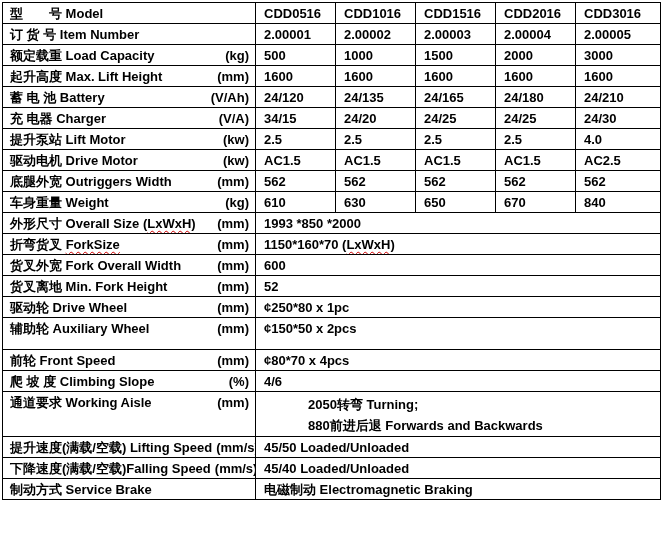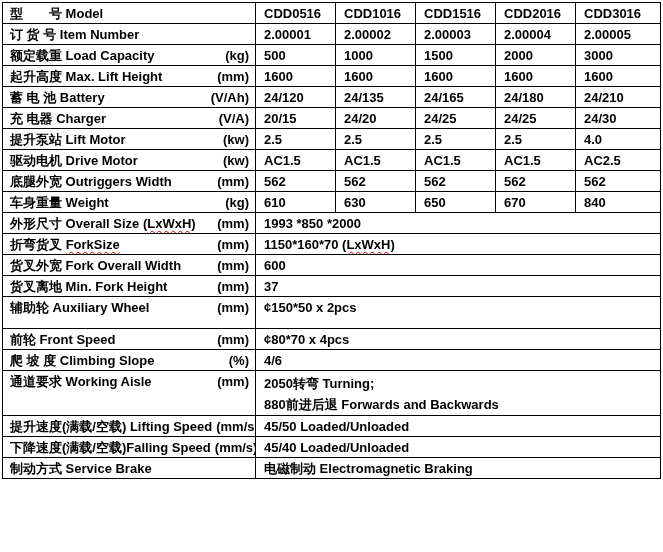--- a/index.html
+++ b/index.html
@@ -36,21 +36,21 @@
   tr.normal td { height: 21px; }
   tr.tall   td { height: 32px; }
   tr.xtall  td { height: 44px; }
   td.datacell { padding-left: 8px; }
   .lbl {
     display: flex;
     justify-content: space-between;
     align-items: flex-start;
   }
   .lbl .unit { padding-left: 4px; }
-  .ln { line-height: 21px; }
+  .ln { line-height: 21px; margin-left: 44px; }
   .sp {
     text-decoration: underline wavy #cc0000;
     text-decoration-thickness: 1px;
     text-underline-offset: 2px;
     text-decoration-skip-ink: none;
   }
 </style>
 </head>
 <body>
 
@@ -127,21 +127,21 @@
         <td class="datacell">24/180</td>
         <td class="datacell">24/210</td>
       </tr>
       <tr class="normal">
         <td class="lblcell">
           <div class="lbl">
             <span>充 电器 Charger</span>
             <span class="unit">(V/A)</span>
           </div>
         </td>
-        <td class="datacell">20/15</td>
+        <td class="datacell">34/15</td>
         <td class="datacell">24/20</td>
         <td class="datacell">24/25</td>
         <td class="datacell">24/25</td>
         <td class="datacell">24/30</td>
       </tr>
       <tr class="normal">
         <td class="lblcell">
           <div class="lbl">
             <span>提升泵站  Lift Motor</span>
             <span class="unit">(kw)</span>
@@ -219,21 +219,30 @@
         </td>
         <td colspan="5" class="datacell">600</td>
       </tr>
       <tr class="normal">
         <td class="lblcell">
           <div class="lbl">
             <span>货叉离地 Min. Fork Height</span>
             <span class="unit">(mm)</span>
           </div>
         </td>
-        <td colspan="5" class="datacell">37</td>
+        <td colspan="5" class="datacell">52</td>
+      </tr>
+      <tr class="normal">
+        <td class="lblcell">
+          <div class="lbl">
+            <span>驱动轮  Drive Wheel</span>
+            <span class="unit">(mm)</span>
+          </div>
+        </td>
+        <td colspan="5" class="datacell">¢250*80 x 1pc</td>
       </tr>
       <tr class="tall">
         <td class="lblcell">
           <div class="lbl">
             <span>辅助轮 Auxiliary Wheel</span>
             <span class="unit">(mm)</span>
           </div>
         </td>
         <td colspan="5" class="datacell">¢150*50 x 2pcs</td>
       </tr>

